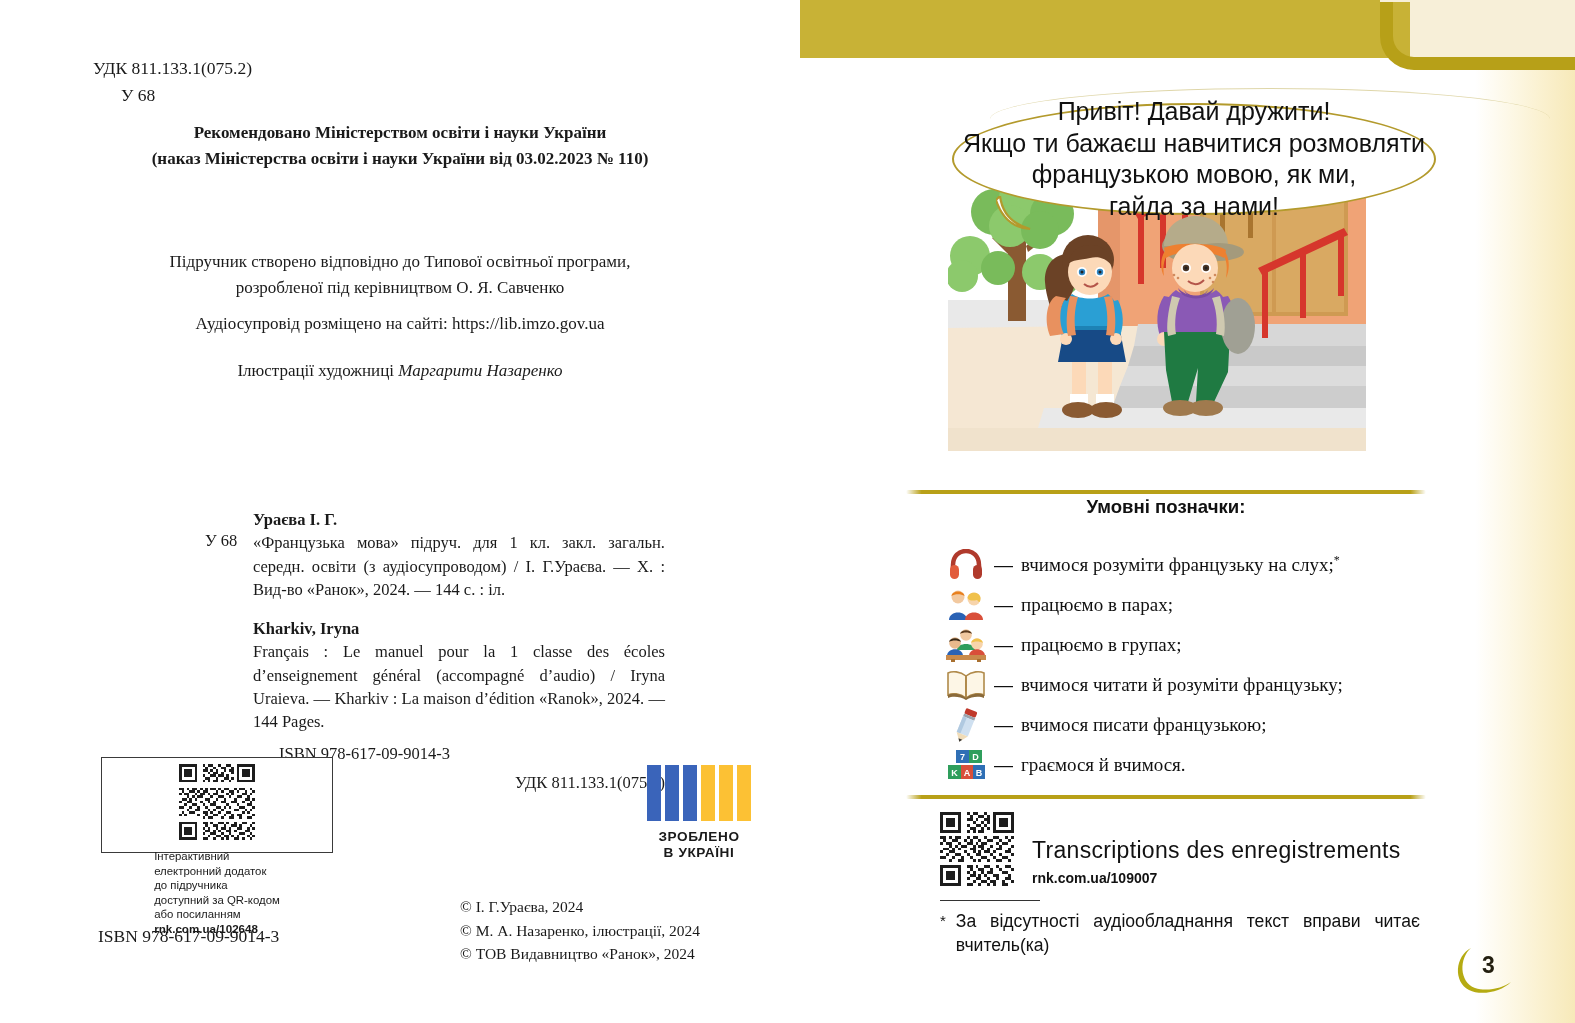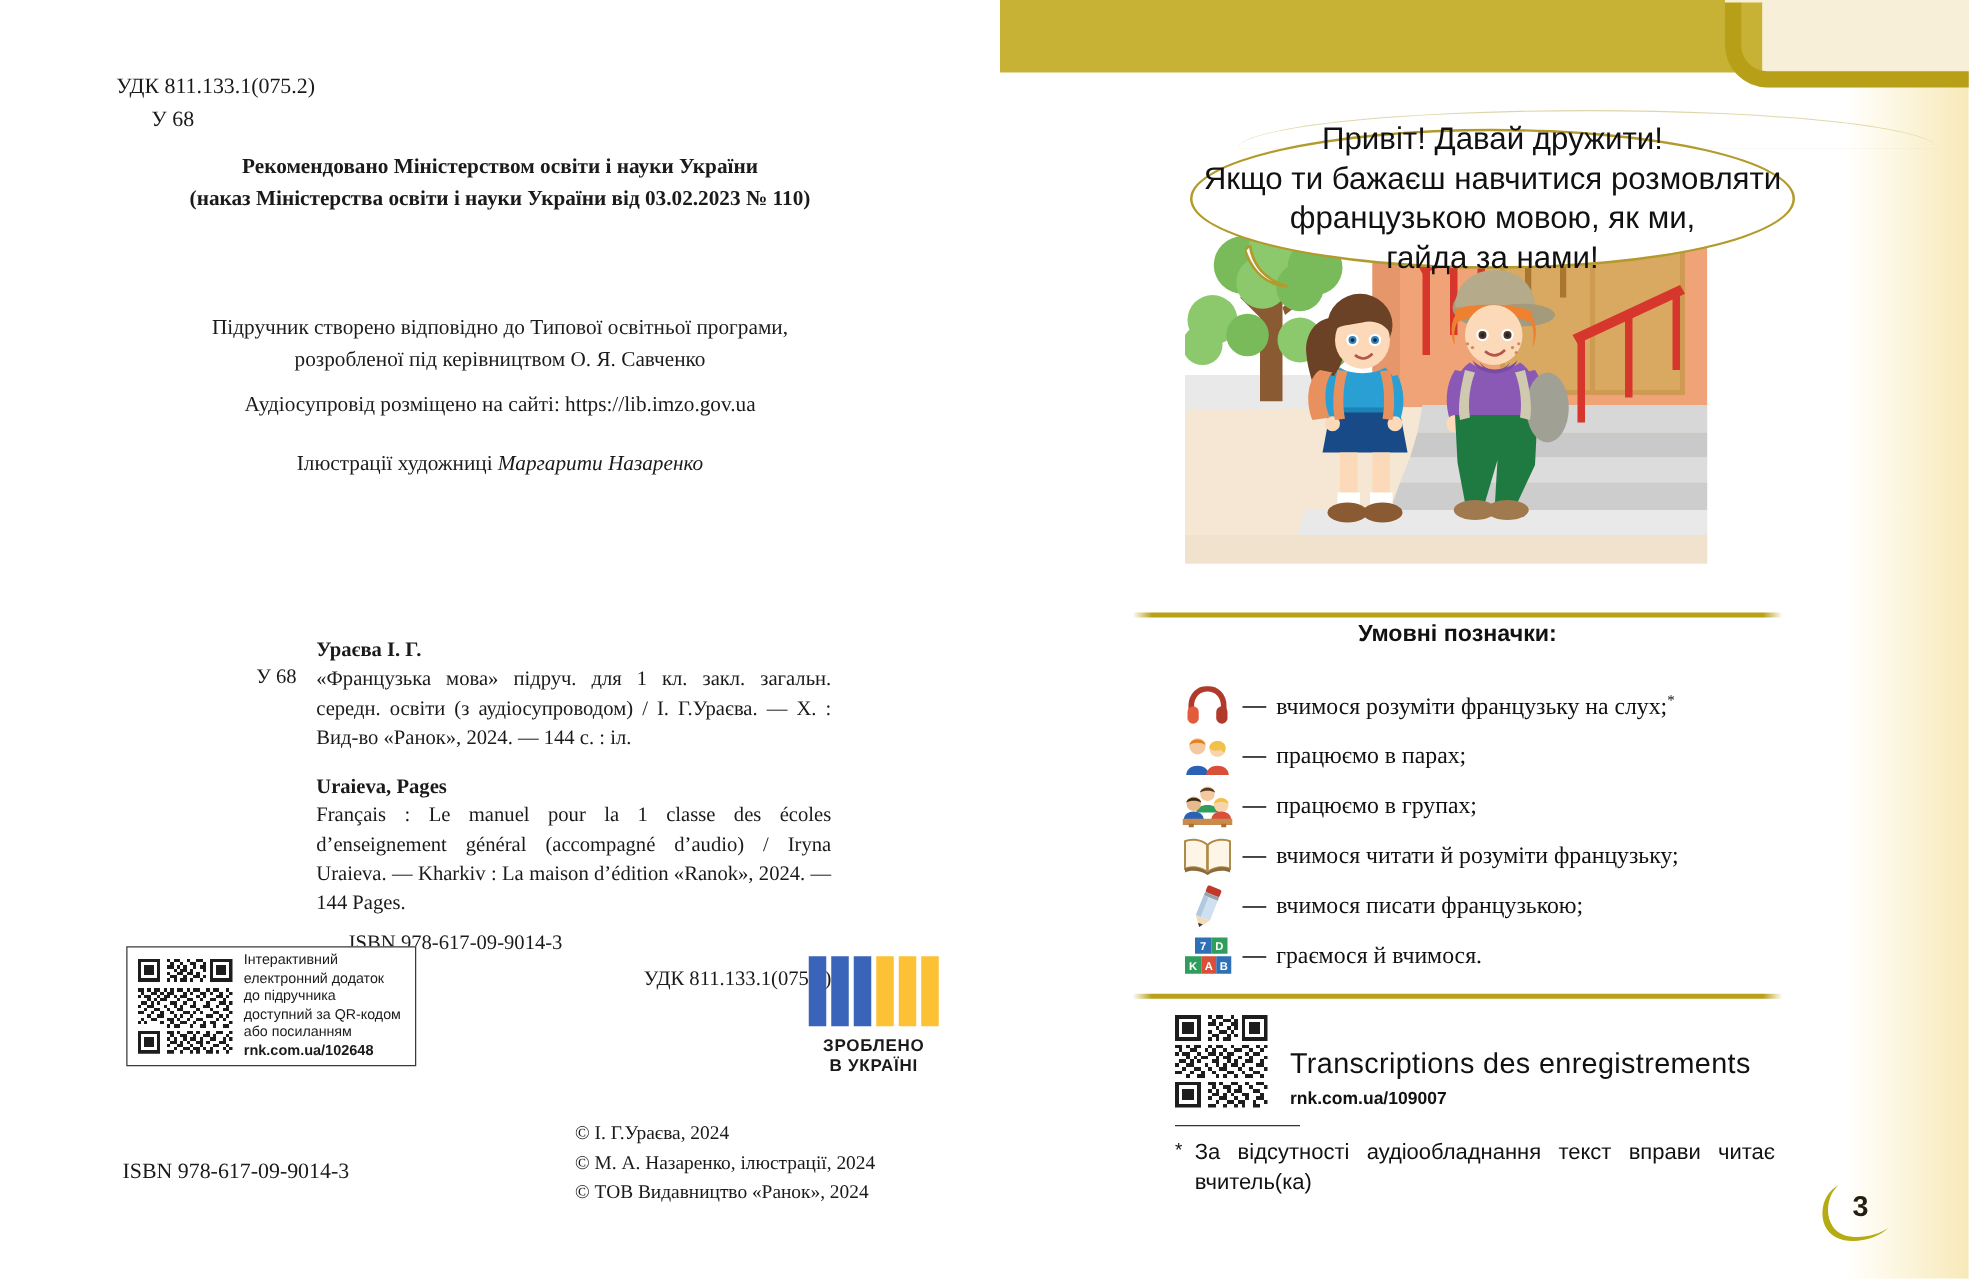--- a/index.html
+++ b/index.html
@@ -58,21 +58,21 @@
   .biblio p{margin:0;}
   .biblio .ua-body{text-align:justify;}
   .biblio .fr{margin-top:15px;}
   .biblio .fr-body{text-align:justify;}
   .biblio .isbn{margin-top:8px;padding-left:26px;}
   .biblio .udk-right{text-align:right;margin-top:6px;}
 
   
   .qr-box{position:absolute;left:101px;top:757px;width:232px;height:96px;
       border:1px solid #3a3a3a;box-sizing:border-box;display:flex;align-items:center;
-      padding:6px 8px;gap:9px;background:#fff;}
+      padding:6px 8px;gap:9px;background:#fff;flex-direction:column;}
   .qr-box .qrimg{width:76px;height:76px;flex:0 0 76px;}
   .qr-box .qtxt{font-family:"Liberation Sans",sans-serif;font-size:11.4px;
       line-height:1.28;color:#1a1a1a;}
   .qr-box .qtxt .url{font-weight:bold;font-size:11.6px;}
 
   
   .mark-ua{position:absolute;left:640px;top:765px;width:118px;text-align:center;}
   .mark-ua .bars{display:flex;gap:4px;height:56px;justify-content:center;}
   .mark-ua .bars i{display:block;width:14px;height:100%;}
   .mark-ua .cap{font-family:"Liberation Sans",sans-serif;font-weight:bold;
@@ -176,21 +176,21 @@
       <div>
         <span>Ілюстрації художниці </span><i>Маргарити Назаренко</i>
       </div>
     </div>
 
     <div class="biblio">
       <div class="hang">
         <span class="sig">У 68</span>
         <p class="name">Ураєва І. Г.</p>
         <p class="ua-body">«Французька мова» підруч. для 1 кл. закл. загальн. середн. освіти (з аудіосупроводом) / І. Г.Ураєва. — Х. : Вид-во «Ранок», 2024. — 144 с. : іл.</p>
-        <p class="name fr">Uraieva, Pages</p>
+        <p class="name fr">Kharkiv, Iryna</p>
         <p class="fr-body">Français : Le manuel pour la 1 classe des écoles d’enseignement général (accompagné d’audio) / Iryna Uraieva. — Kharkiv : La maison d’édition «Ranok», 2024. — 144 Pages.</p>
         <p class="isbn">ISBN 978-617-09-9014-3</p>
         <p class="udk-right">УДК 811.133.1(075.2)</p>
       </div>
     </div>
 
     <div class="qr-box">
       <svg class="qrimg" viewBox="0 0 29 29" shape-rendering="crispEdges">
         <rect width="29" height="29" fill="#fff"></rect>
         <g fill="#1d1d1d">

